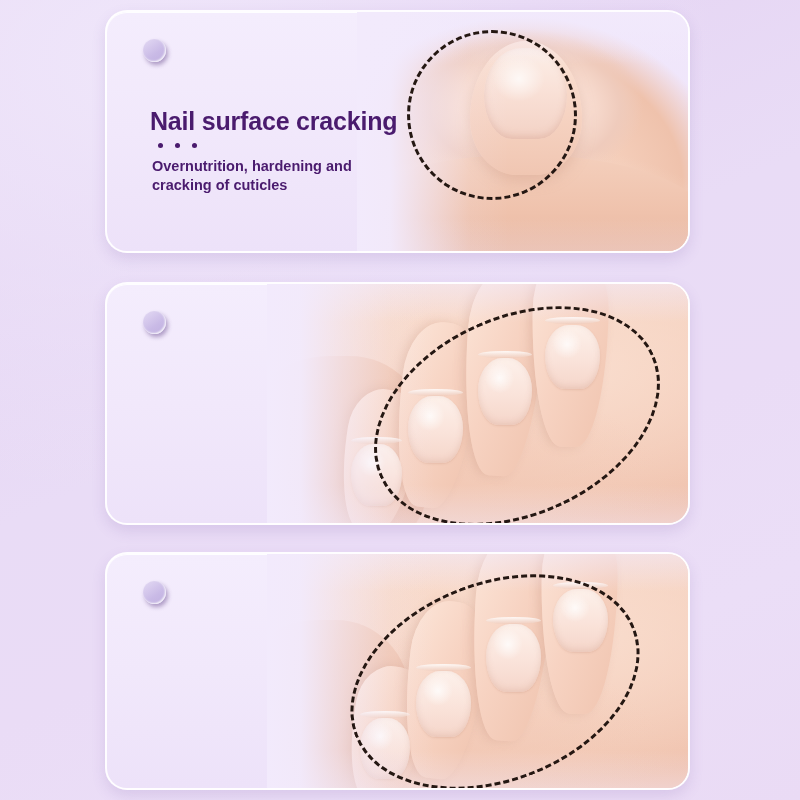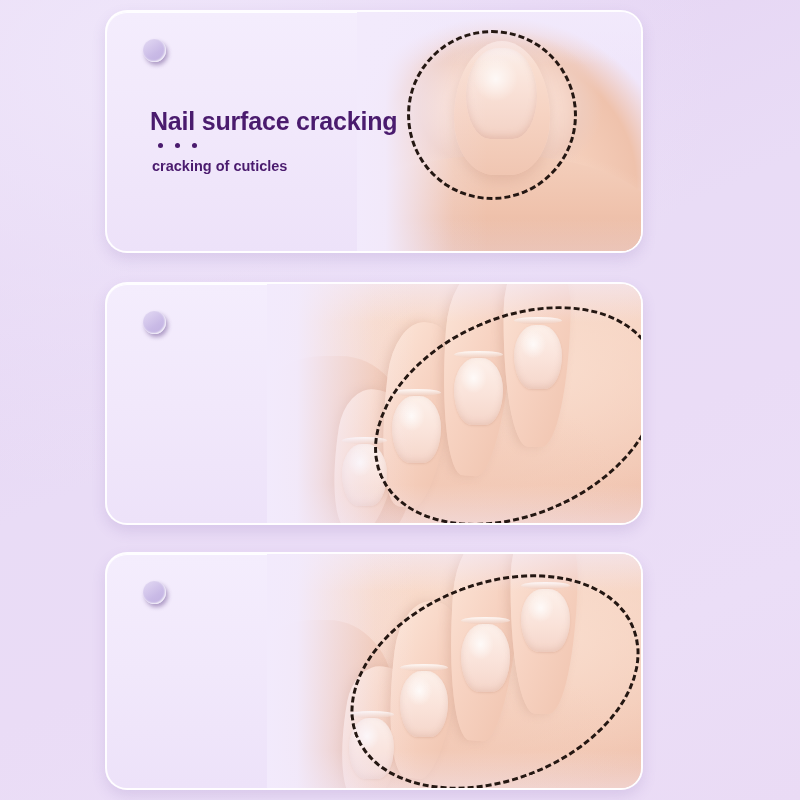--- a/index.html
+++ b/index.html
@@ -21,21 +21,21 @@
         #E9DCF6 45%,
         #EADCF6 62%,
         #EBDEF7 80%,
         #EADBF5 100%);
   }
 
   
   .card {
     position:absolute;
     left:105px;
-    width:538px;
+    width:585px;
     border-radius:22px;
     border:2px solid rgba(255,255,255,0.92);
     background:
       linear-gradient(180deg, #F4EDFD 0%, #F1E8FB 50%, #EDE2F9 100%);
     box-shadow:
       0 6px 14px rgba(120,85,165,0.16),
       0 1px 0 rgba(255,255,255,0.9) inset;
     overflow:hidden;
   }
   .card.c1 { top:10px;  height:243px; }
@@ -250,20 +250,21 @@
     <div class="hole"></div>
 
     <div class="text t1">
       <div class="title">Nail surface cracking</div>
       <div class="dots">
           <i></i>
           <i></i>
           <i></i>
         </div>
       <div class="lines">
+        <p>Overnutrition, hardening and</p>
         <p>cracking of cuticles</p>
       </div>
     </div>
   </div>
 
   <div class="card c2">
 
     <div class="photo p2">
       <div class="img">
         <div class="palm" style="left:-8%;top:30%;width:46%;height:80%;"></div>

